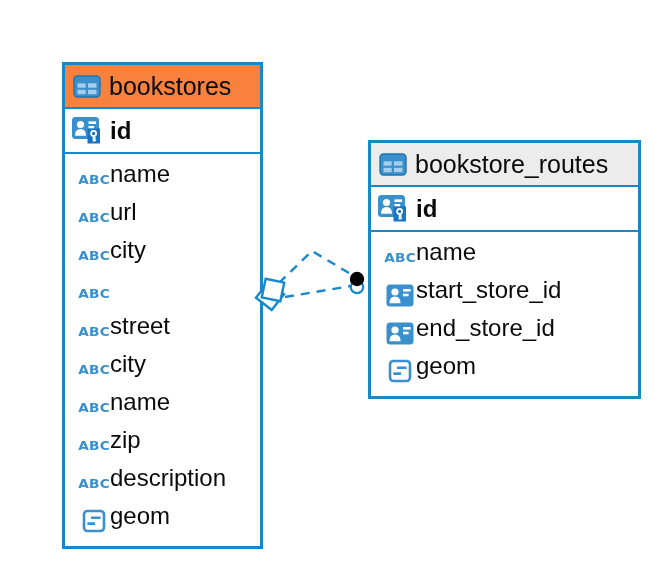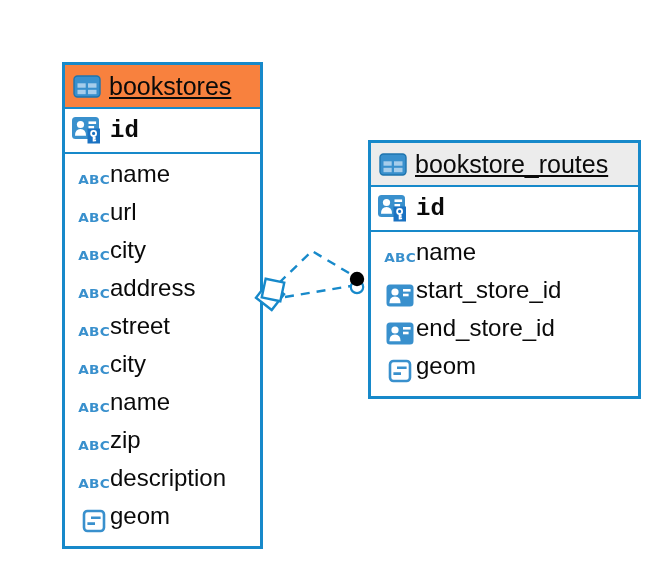--- a/index.html
+++ b/index.html
@@ -33,33 +33,31 @@
   .t-header {
     height: 42px;
     display: flex; align-items: center;
     gap: 8px;
     padding: 0 6px 0 8px;
     border-bottom: 2.5px solid var(--accent);
     font-size: 25px;
     color: var(--ink);
     white-space: nowrap;
     overflow: hidden;
-    text-decoration: underline;
   }
   .t-pk {
     height: 43px;
     display: flex; align-items: center;
     gap: 7px;
     padding: 0 6px;
     border-bottom: 2.5px solid var(--accent);
     font-size: 24px;
     font-weight: bold;
     color: var(--ink);
     background: #ffffff;
-    font-family: Liberation Mono, monospace;
   }
   .t-cols { padding: 6px 0; }
   .row {
     height: 38px;
     display: flex; 
     padding: 0 6px;
     font-size: 24px;
     color: var(--ink);
     white-space: nowrap;
     margin-left: 7px;
@@ -144,21 +142,20 @@
         <div class="row">
           <span class="icon icon-col">
             <span class="abc">ABC</span>
           </span>
           <span>city</span>
         </div>
         <div class="row">
           <span class="icon icon-col">
             <span class="abc">ABC</span>
           </span>
-          <span>address</span>
         </div>
         <div class="row">
           <span class="icon icon-col">
             <span class="abc">ABC</span>
           </span>
           <span>street</span>
         </div>
         <div class="row">
           <span class="icon icon-col">
             <span class="abc">ABC</span>

